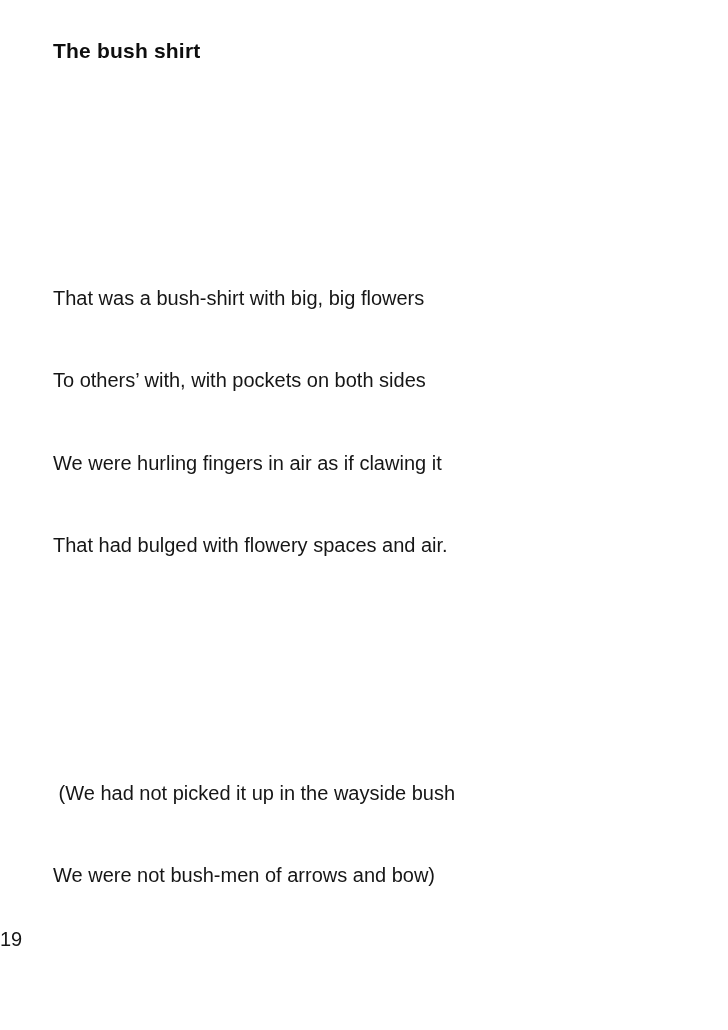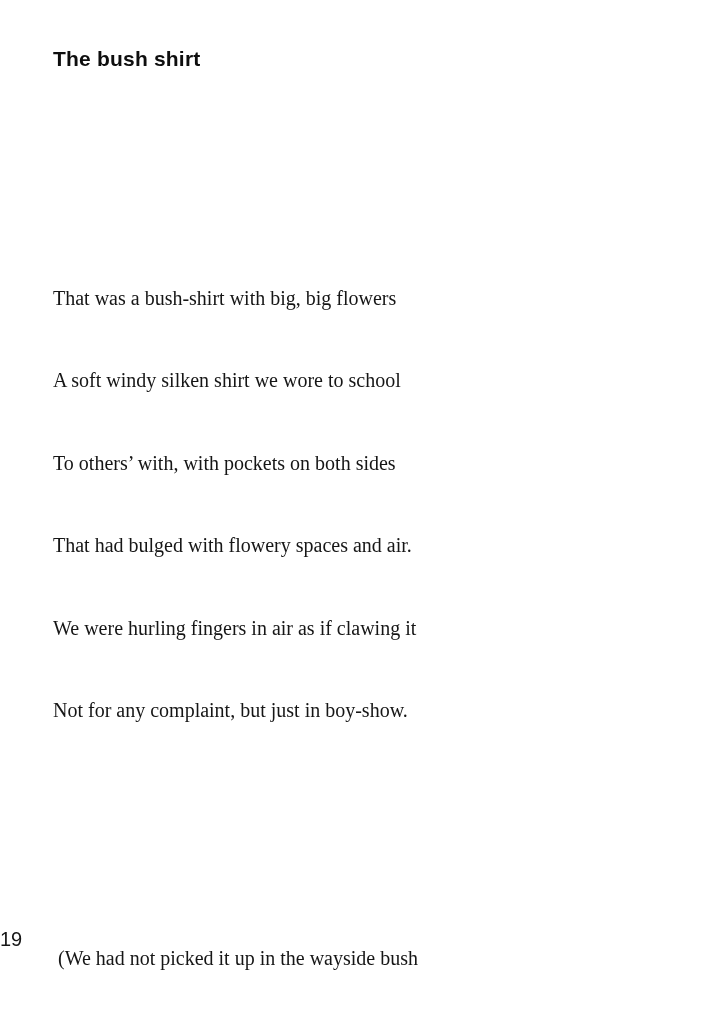--- a/index.html
+++ b/index.html
@@ -12,21 +12,21 @@
     width: 728px;
     height: 1030px;
     background: #ffffff;
     overflow: hidden;
     font-family: "Liberation Sans", sans-serif;
     color: #161616;
   }
   .title {
     position: absolute;
     left: 53px;
-    top: 46px;
+    top: 38px;
     margin: 0;
     font-size: 21px;
     line-height: 26px;
     font-weight: bold;
     color: #0e0e0e;
     letter-spacing: 0.2px;
   }
   .poem {
     position: absolute;
     left: 53px;
@@ -37,21 +37,20 @@
     white-space: pre-wrap;
   }
   .stanza {
     margin: 0 0 27.5px 0;
   }
   .stanza:last-child {
     margin-bottom: 0;
   }
   .line {
     min-height: 27.5px;
-    font-family: Liberation Serif, serif;
   }
   .page-number {
     position: absolute;
     left: 0;
     top: 926px;
     width: 100%;
     font-size: 20px;
     line-height: 27px;
     color: #161616;
   }
@@ -60,25 +59,23 @@
 <body>
 
 <div class="page">
 
   <h1 class="title">The bush shirt</h1>
 
   <div class="poem">
 
     <div class="stanza">
       <div class="line">That was a bush-shirt with big, big flowers</div>
-      <div class="line">A soft windy silken shirt we wore to school</div>
       <div class="line">To others’ with, with pockets on both sides</div>
+      <div class="line">We were hurling fingers in air as if clawing it</div>
       <div class="line">That had bulged with flowery spaces and air.</div>
-      <div class="line">We were hurling fingers in air as if clawing it</div>
-      <div class="line">Not for any complaint, but just in boy-show.</div>
     </div>
 
     <div class="stanza">
       <div class="line"> (We had not picked it up in the wayside bush</div>
       <div class="line">We were not bush-men of arrows and bow)</div>
     </div>
 
     
 
     

